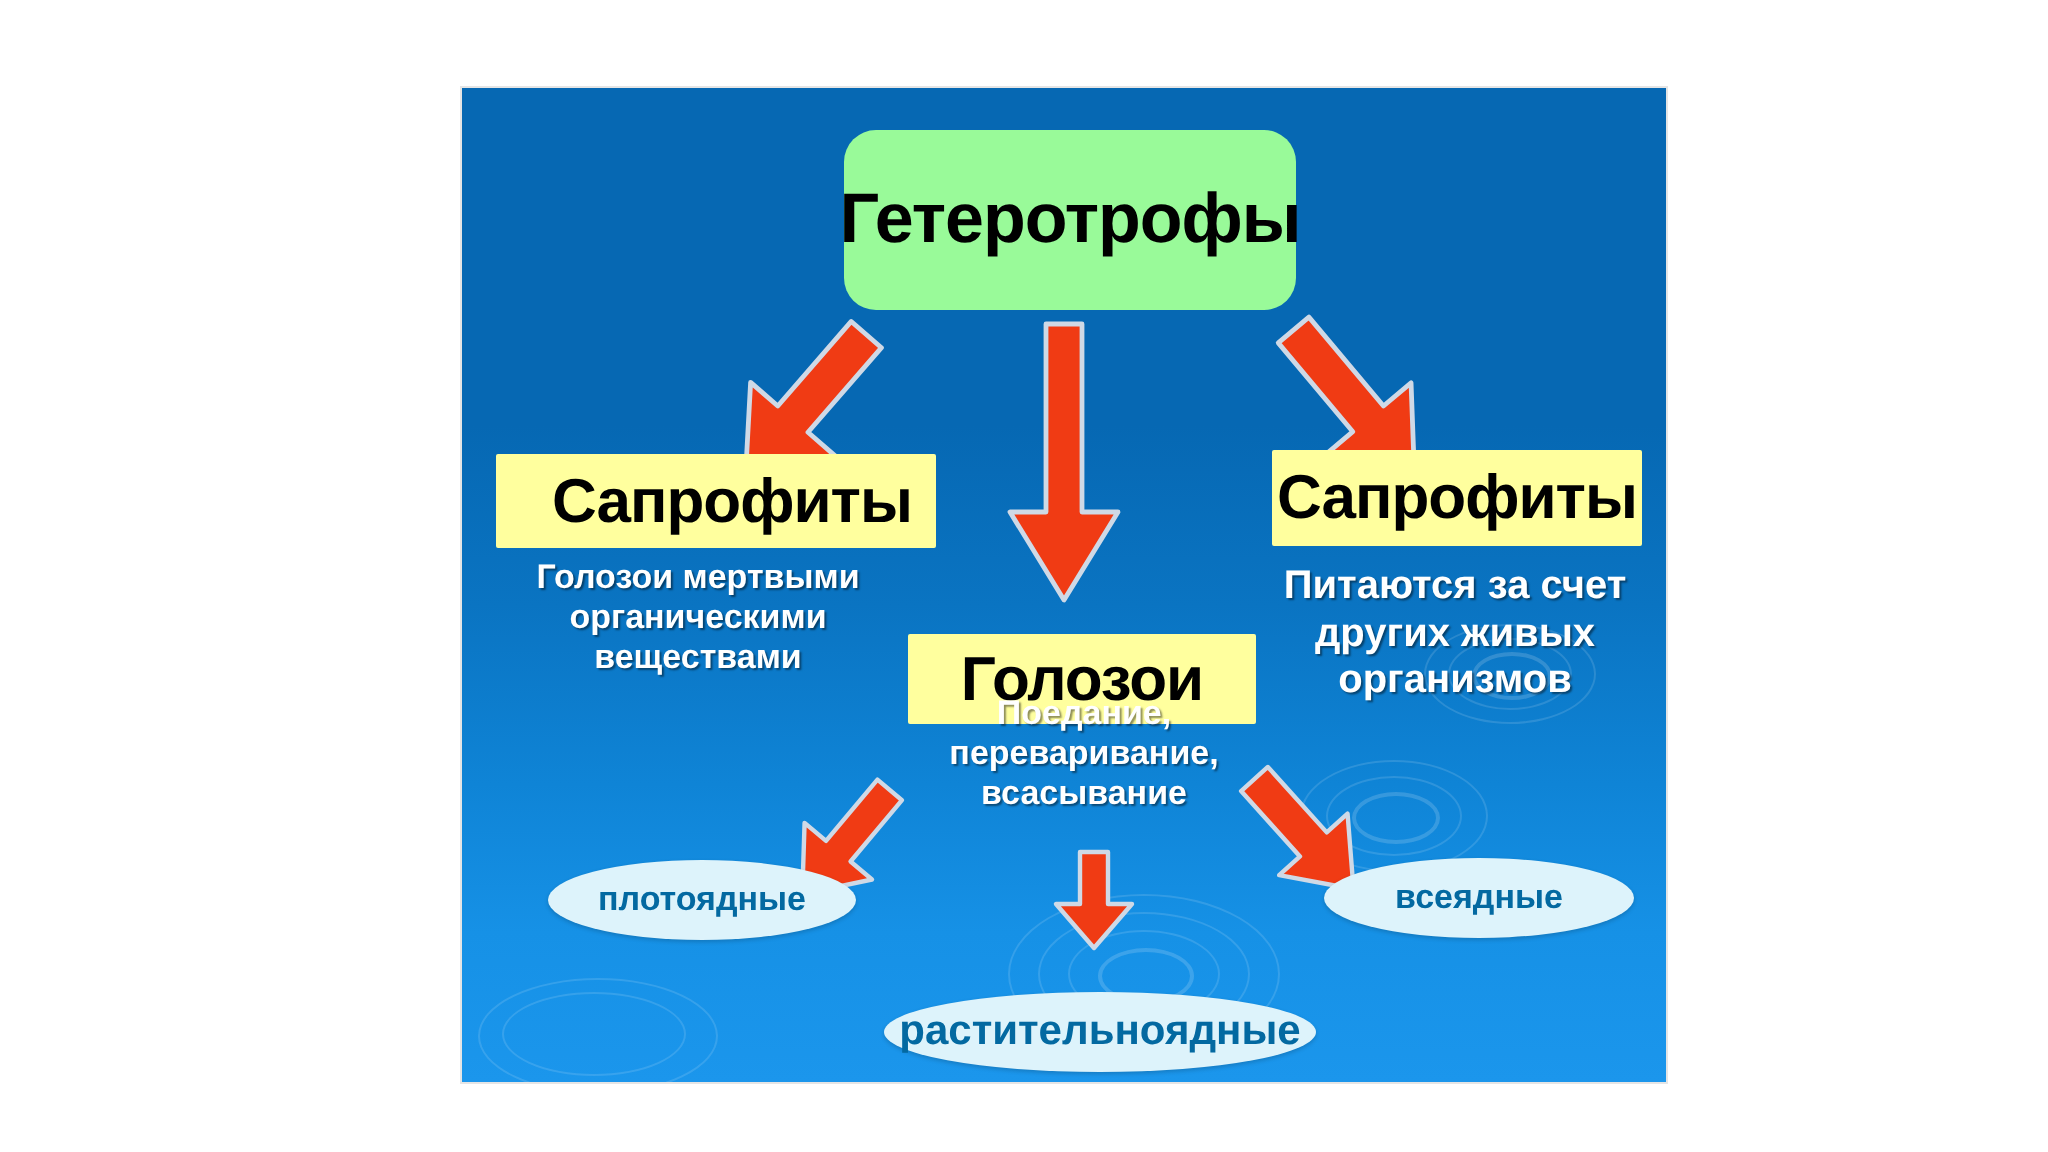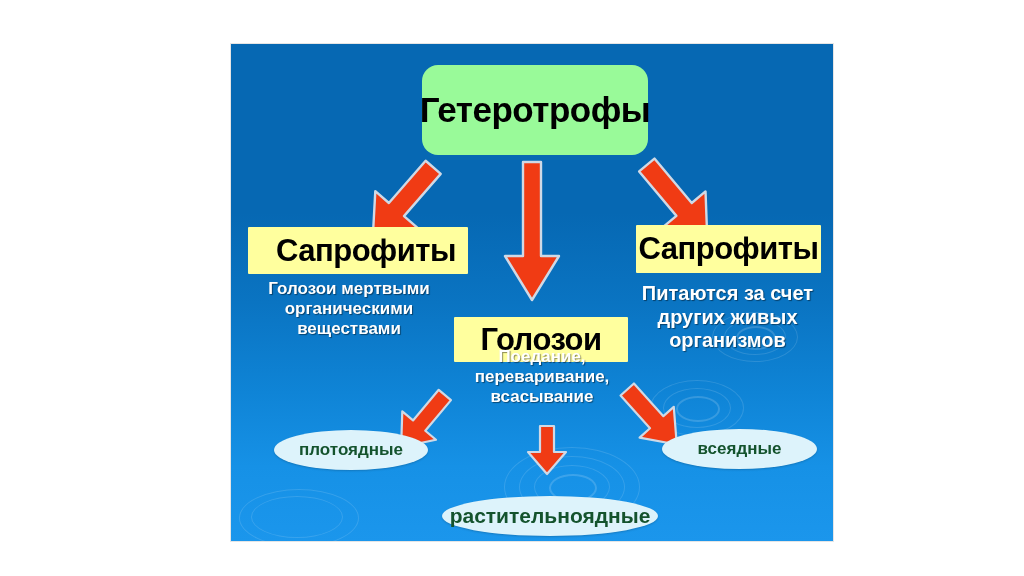--- a/index.html
+++ b/index.html
@@ -140,21 +140,21 @@
   }
 
   
   .ellipse {
     position: absolute;
     display: flex;
     align-items: center;
     justify-content: center;
     background: #ddf3fb;
     border-radius: 50%;
-    color: #14532d;
+    color: #0369a1;
     font-weight: bold;
     white-space: nowrap;
     box-shadow: 0 1px 2px rgba(0,0,0,0.18);
   }
 
   #ell-carn {
     left: 43px;
     top: 386px;
     width: 154px;
     height: 40px;

